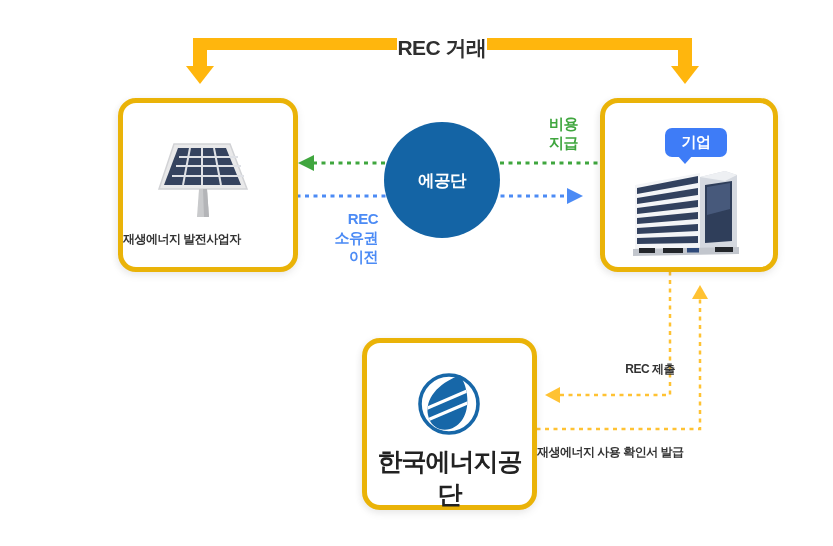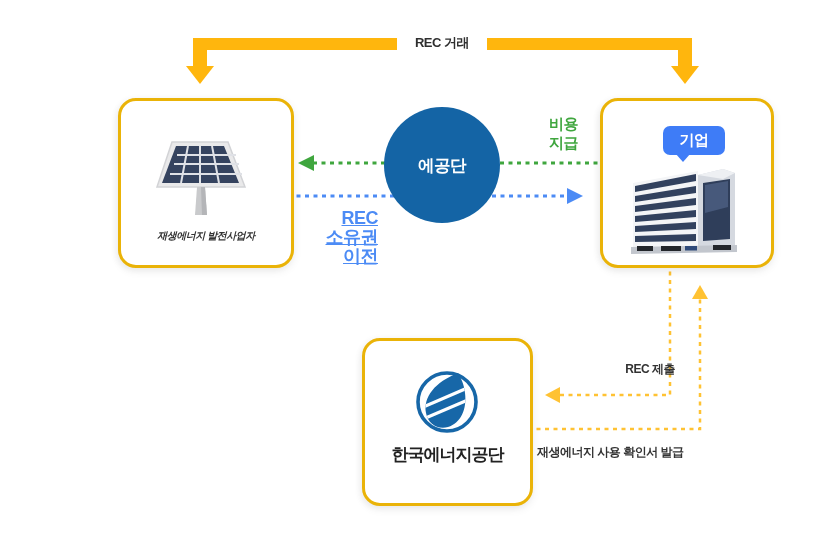--- a/index.html
+++ b/index.html
@@ -2,60 +2,60 @@
 <html style="--arrow-yellow: #FFB60D; --dash-yellow: #FFC233; --green: #3FA63E; --line-blue: #4C8BF5; --circle-blue: #1464A5; --badge-blue: #3E7CF7; --logo-blue: #1767A8; --text-dark: #333333;"><head>
 <meta charset="utf-8">
 <style>
   html,body{margin:0;padding:0;background:#fff;}
   #stage{
     position:relative;width:833px;height:546px;background:#ffffff;overflow:hidden;
     font-family:"Liberation Sans","DejaVu Sans",sans-serif;
   }
   
   .card{
-    position:absolute;background:#fff;border:3px solid #eab308;border-radius:18px;
+    position:absolute;background:#fff;border:5px solid #eab308;border-radius:18px;
     box-shadow:0 3px 10px rgba(0,0,0,.07), -2px 2px 6px rgba(0,0,0,.04);
   }
   .card-label{
-    position:absolute;width:100%;text-align:center;
-    font-weight:700;color:var(--text-dark);font-size:10px;letter-spacing:-0.5px;font-style:italic;
+    position:absolute;width:100%;text-align:left;
+    font-weight:700;color:var(--text-dark);font-size:12px;letter-spacing:-0.5px;
   }
   
   .platform{
-    position:absolute;left:384px;top:107px;width:116px;height:116px;border-radius:50%;
+    position:absolute;left:384px;top:122px;width:116px;height:116px;border-radius:50%;
     background:var(--circle-blue);z-index:3;display:flex;flex-direction:column;
     align-items:center;justify-content:center;text-align:right;
   }
   .platform span{color:#fff;font-weight:700;font-size:16.5px;line-height:23px;letter-spacing:-0.5px;}
   
   .flow-label{position:absolute;font-weight:700;letter-spacing:-0.5px;z-index:4;text-align:right;}
   .flow-label div{line-height:19px;}
   .lbl-dark{color:var(--text-dark);font-size:12px;}
   .lbl-green{color:var(--green);font-size:15px;line-height:20px;}
-  .lbl-blue{color:var(--line-blue);font-size:18px;text-decoration:underline;}
+  .lbl-blue{color:var(--line-blue);font-size:15px;}
   .rec-trade-label{
     position:absolute;left:395px;top:34px;width:94px;text-align:center;z-index:4;
-    color:#2f2f2f;font-weight:700;font-size:13px;letter-spacing:-0.5px;
+    color:#2f2f2f;font-weight:700;font-size:21px;letter-spacing:-0.5px;
   }
   
   .badge{
     position:absolute;left:60px;top:25px;width:62px;height:29px;border-radius:7px;
     background:var(--badge-blue);color:#fff;font-weight:700;font-size:15px;
     display:flex;align-items:center;justify-content:center;letter-spacing:-0.5px;z-index:2;
   }
   .badge-tail{
     position:absolute;left:72px;top:52px;width:0;height:0;z-index:2;
     border-left:8px solid transparent;border-right:8px solid transparent;
     border-top:9px solid var(--badge-blue);
   }
   .arrow-layer{position:absolute;left:0;top:0;z-index:1;}
   .icon-wrap{position:absolute;}
   .agency-label{
     position:absolute;top:102px;width:100%;text-align:center;font-weight:700;
-    color:#222;font-size:17px;letter-spacing:-1px;
+    color:#222;font-size:25px;letter-spacing:-1px;
   }
 </style>
 </head>
 <body>
 
 <div id="stage">
 
   <svg class="arrow-layer" width="833" height="546" viewBox="0 0 833 546">
 
     <g fill="var(--arrow-yellow)">

